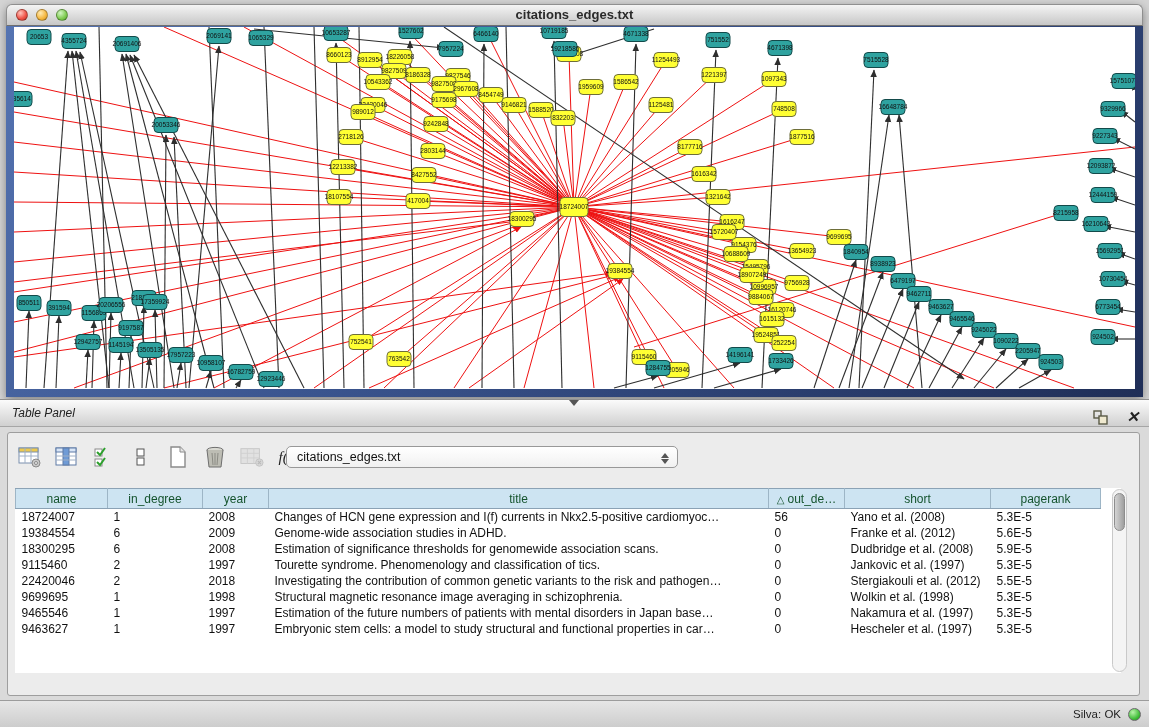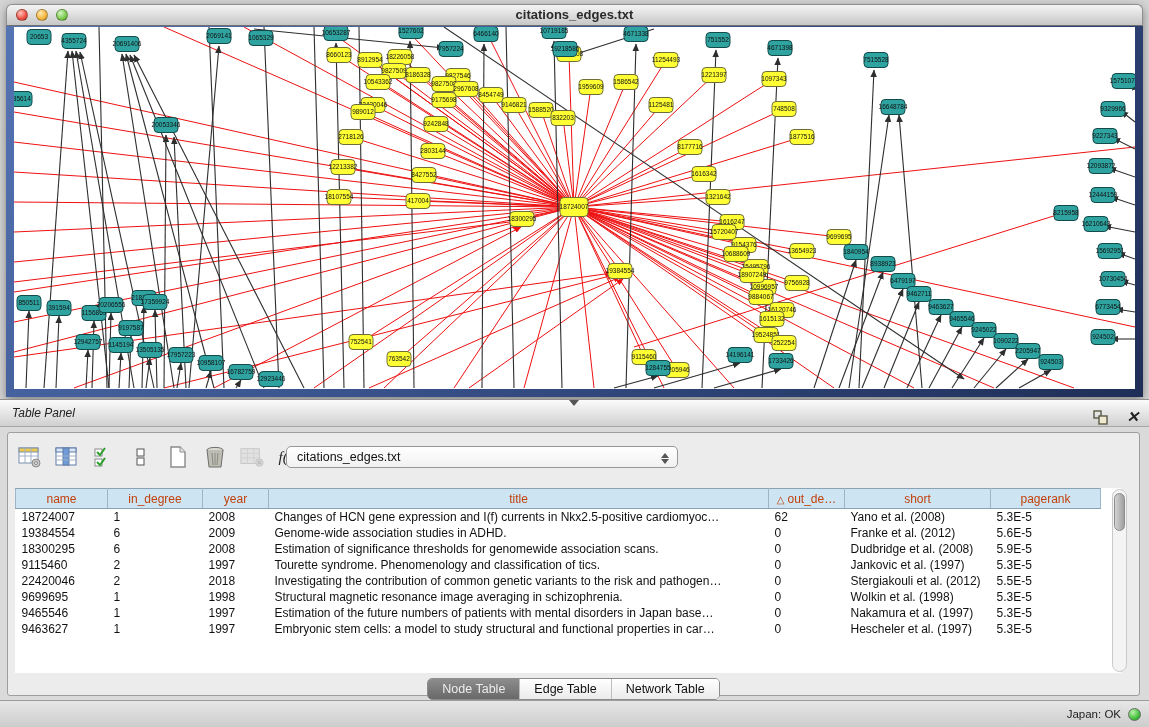--- a/index.html
+++ b/index.html
@@ -44,21 +44,21 @@
   .dd-stepper{position:absolute;right:7px;top:3px;width:11px;height:16px;
     display:flex;flex-direction:column;align-items:center;justify-content:center;gap:1px;}
   .dd-stepper span{width:0;height:0;border-left:4px solid transparent;border-right:4px solid transparent;}
   .dd-up{border-bottom:5px solid #555;}
   .dd-down{border-top:5px solid #555;}
 
   
   .tableview{position:absolute;left:7px;top:55px;width:1106px;height:185px;background:#fff;overflow:hidden;}
   table.tbl{border-collapse:collapse;table-layout:fixed;}
   .tbl th{height:20px;background:#cde4f2;border-right:1px solid #9db5c6;border-top:1px solid #8ba2b5;
-    border-bottom:1px solid #8ba2b5;font-size:12px;font-weight:normal;color:#c2410c;text-align:center;
+    border-bottom:1px solid #8ba2b5;font-size:12px;font-weight:normal;color:#14532d;text-align:center;
     overflow:hidden;white-space:nowrap;padding:0 3px;box-sizing:border-box;}
   .tbl th:first-child{border-left:1px solid #9db5c6;}
   .tbl td{height:16px;font-size:12px;color:#111;padding:0 6px;white-space:nowrap;overflow:hidden;box-sizing:border-box;}
   .sort-tri{font-size:10px;margin-right:3px;}
   .vscroll{position:absolute;right:12px;top:56px;width:15px;height:183px;box-sizing:border-box;
     background:#f4f4f4;border:1px solid #c9c9c9;border-radius:8px;}
   .vthumb{position:absolute;left:1px;top:3px;width:11px;height:38px;border-radius:7px;
     background:linear-gradient(90deg,#d4d4d4,#9f9f9f);border:1px solid #8d8d8d;box-sizing:border-box;}
 
   
@@ -827,21 +827,21 @@
               <th>short</th>
               <th>pagerank</th>
             </tr>
           </thead>
         <tbody>
             <tr>
               <td>18724007</td>
               <td>1</td>
               <td>2008</td>
               <td>Changes of HCN gene expression and I(f) currents in Nkx2.5-positive cardiomyoc…</td>
-              <td>62</td>
+              <td>56</td>
               <td>Yano et al. (2008)</td>
               <td>5.3E-5</td>
             </tr>
             <tr>
               <td>19384554</td>
               <td>6</td>
               <td>2009</td>
               <td>Genome-wide association studies in ADHD.</td>
               <td>0</td>
               <td>Franke et al. (2012)</td>
@@ -901,26 +901,19 @@
               <td>Hescheler et al. (1997)</td>
               <td>5.3E-5</td>
             </tr>
           </tbody>
       </table>
     </div>
     <div class="vscroll">
       <div class="vthumb"></div>
     </div>
 
-    <div class="tabsbar">
-      <div class="seg">
-          <button class="tab active">Node Table</button>
-          <button class="tab">Edge Table</button>
-          <button class="tab">Network Table</button>
-        </div>
-    </div>
   </div>
 </div>
 
 <div class="statusbar">
-  <span class="memory-label">Japan: OK</span>
+  <span class="memory-label">Silva: OK</span>
   <span class="memory-dot"></span>
 </div>
 
 </body></html>

